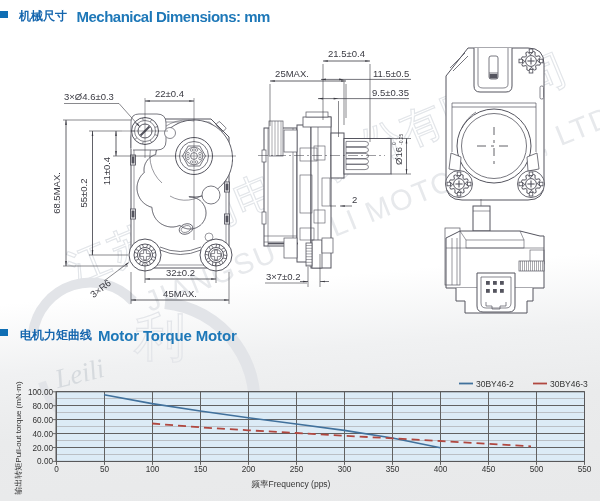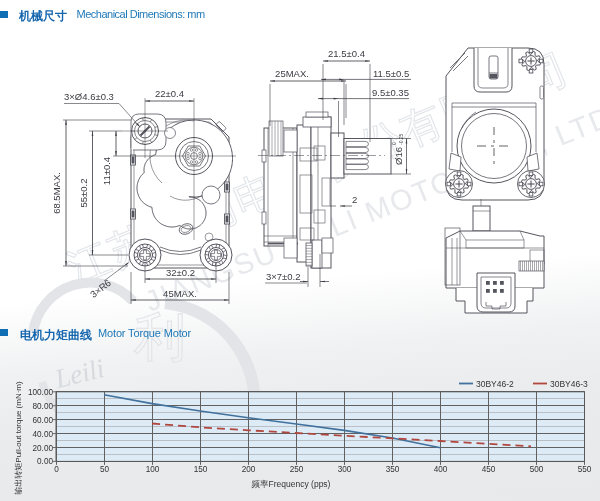--- a/index.html
+++ b/index.html
@@ -5,21 +5,21 @@
 * { margin:0; padding:0; box-sizing:border-box; }
 html,body { width:600px; height:501px; overflow:hidden; }
 body {
   font-family:"Liberation Sans", sans-serif;
   background:linear-gradient(175deg, #ffffff 0%, #ffffff 55%, #f0f1f2 68%, #eaebec 80%, #e8e9ea 100%);
   position:relative;
 }
 .abs { position:absolute; z-index:5; }
 .bullet { width:7.5px; height:7.5px; background:#0f6eb4; }
 .zh { color:#1566ae; font-weight:bold; font-size:12px; white-space:nowrap; }
-.en { color:#1e78b8; font-weight:normal; font-size:11px; white-space:nowrap; }
+.en { color:#1e78b8; font-weight:bold; font-size:15px; white-space:nowrap; }
 </style>
 </head>
 <body>
 <div class="abs bullet" style="left:0px; top:10.5px;"></div>
 <div class="abs zh" style="left:19px; top:8px;">机械尺寸</div>
 <div class="abs en" style="left:76.5px; top:8px; letter-spacing:-0.5px;">Mechanical Dimensions: mm</div>
 <div class="abs bullet" style="left:0px; top:328.5px;"></div>
 <div class="abs zh" style="left:20px; top:326.5px;">电机力矩曲线</div>
 <div class="abs en" style="left:98px; top:326.5px; letter-spacing:-0.15px;">Motor Torque Motor</div>
 <svg width="600" height="501" viewBox="0 0 600 501" style="position:absolute; left:0; top:0; z-index:1;">

